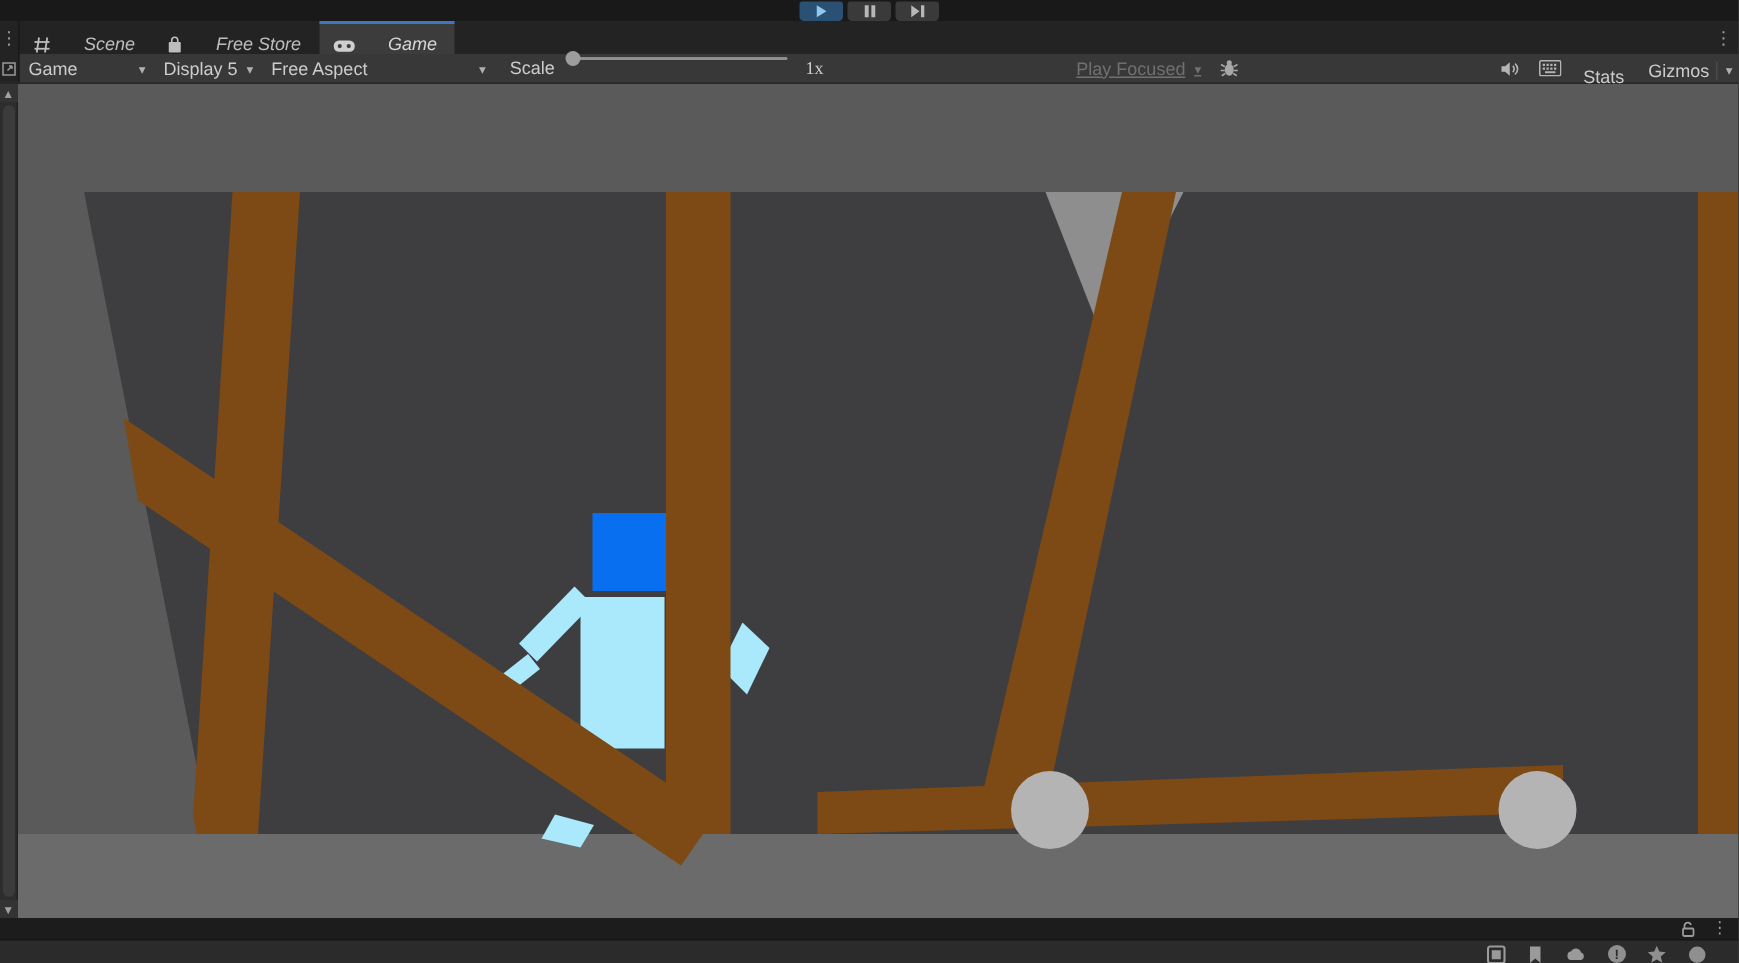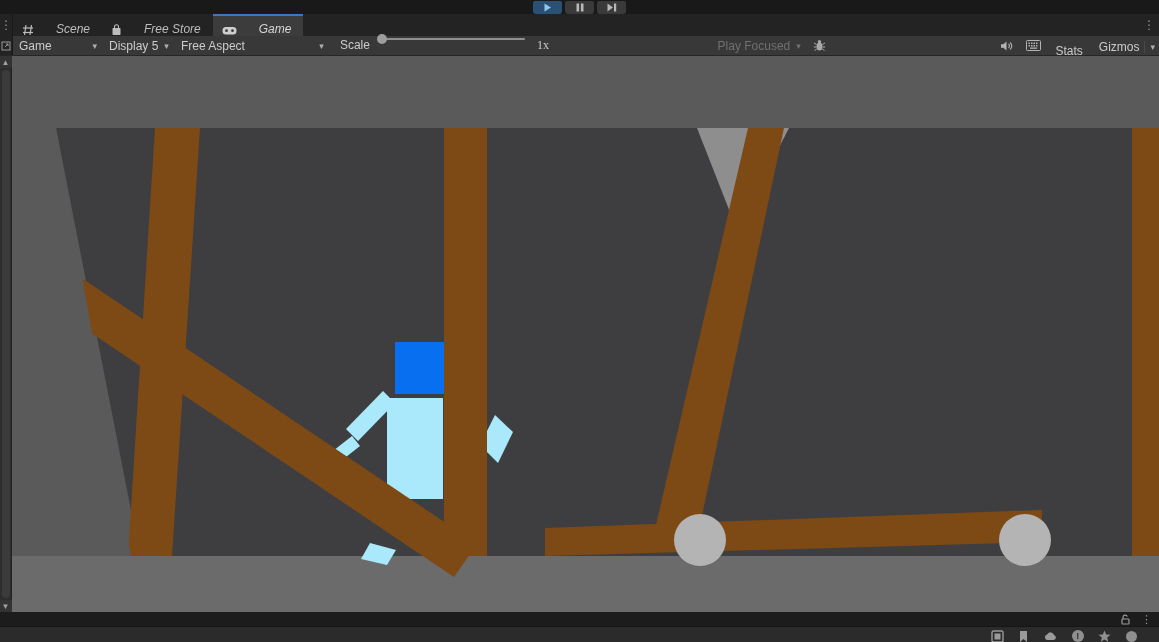--- a/index.html
+++ b/index.html
@@ -25,21 +25,21 @@
   .tab svg { flex:0 0 auto; }
   .tabrow-kebab { margin-left:auto; display:flex; align-items:center; padding:0 4px; color:#9a9a9a;
                   font-size:12px; letter-spacing:0; }
 
   
   .toolbar { height:20px; background:#383838; border-bottom:1px solid #262626;
              display:flex; align-items:center; }
   .toolbar .edge-sliver { align-self:stretch; background:#232323; }
   .dd { display:flex; align-items:center; gap:4px; padding:0 6px; height:100%; color:#cccccc; }
   .dd .caret { color:#b0b0b0; font-size:9px; margin-left:2px; }
-  .dd.muted { color:#707070; }
+  .dd.muted { color:#707070;text-decoration:underline; }
   .dd.muted .caret { color:#707070; }
   .scale-wrap { display:flex; align-items:flex-start; margin-left:10px; color:#cccccc; }
   .scale-track { position:relative; width:147px; height:2px; background:#8f8f8f; margin:0 8px 0 8px; border-radius:1px; }
   .scale-knob { position:absolute; left:-1px; top:-4px; width:10px; height:10px; border-radius:50%; background:#9d9d9d; }
   .scale-val { margin-left:4px;font-family:Liberation Serif, serif; }
   .spacer { flex:1; }
   .tb-icon { display:flex; align-items:center; justify-content:center; padding:0 6px; height:100%; color:#b4b4b4; }
   .tb-text { padding:0 8px; color:#cccccc;margin-top:11px; }
   .gizmos { display:flex; align-items:center; height:100%; padding:3px 4px 0 8px; color:#cccccc; }
   .gizmos .divider { width:1px; height:12px; background:#4a4a4a; margin:0 5px; }

